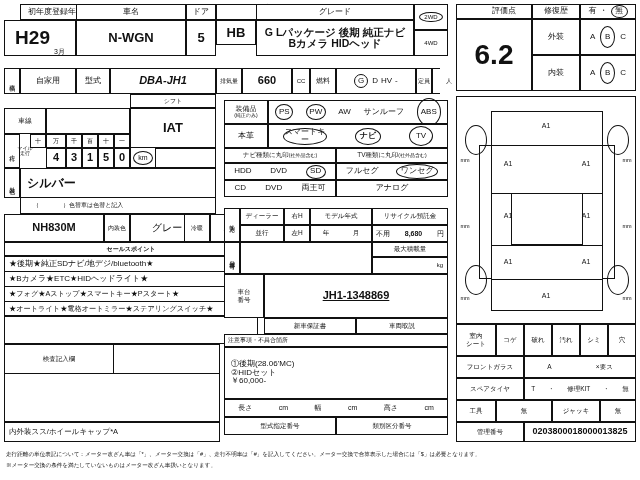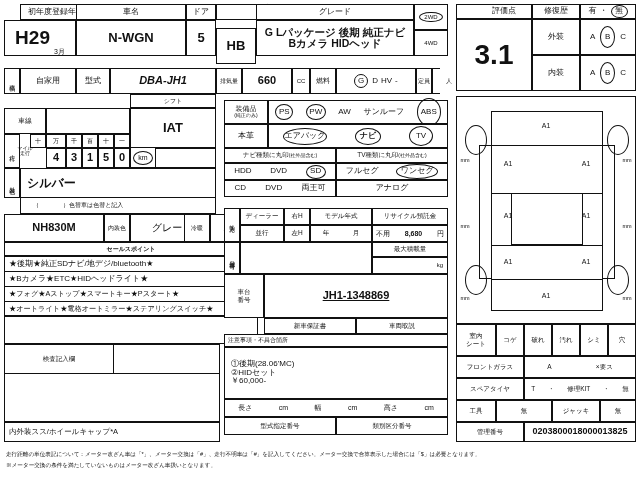--- a/index.html
+++ b/index.html
@@ -38,40 +38,40 @@
   <div class="c lbl" style="left:186px;top:4px;width:30px;height:16px;">ドア</div>
   <div class="c lbl" style="left:216px;top:4px;width:40px;height:16px;padding-left:48px;">形状</div>
   <div class="c lbl" style="left:256px;top:4px;width:158px;height:16px;">グレード</div>
 
   <div class="c" style="left:4px;top:20px;width:72px;height:36px;">
     <span class="big">H29</span>
     <span class="sm" style="margin-left:4px;align-self:flex-end;"><span>3</span><span>月</span></span>
   </div>
   <div class="c mid" style="left:76px;top:20px;width:110px;height:36px;">N-WGN</div>
   <div class="c mid" style="left:186px;top:20px;width:30px;height:36px;">5</div>
-  <div class="c mid" style="left:216px;top:28px;width:40px;height:36px;">HB</div>
+  <div class="c mid" style="left:216px;top:20px;width:40px;height:25px;">HB</div>
   <div class="c" style="left:256px;top:20px;width:158px;height:36px;flex-direction:column;">
     <span class="mid" style="font-size:10.5px;">G Lパッケージ 後期 純正ナビ</span>
     <span class="mid" style="font-size:10.5px;">Bカメラ HIDヘッド</span>
   </div>
   <div class="c xs" style="left:414px;top:4px;width:34px;height:26px;">
     <span class="circle">2WD</span>
   </div>
   <div class="c xs" style="left:414px;top:30px;width:34px;height:26px;">4WD</div>
 
   <div class="c lbl" style="left:456px;top:4px;width:76px;height:15px;padding-left:20px;">評価点</div>
   <div class="c lbl" style="left:532px;top:4px;width:48px;height:15px;">修復歴</div>
   <div class="c" style="left:580px;top:4px;width:56px;height:15px;">
     <span class="lbl">有</span>
     <span class="lbl" style="margin:0 3px;">・</span>
     <span class="lbl ellipse" style="width:17px;height:13px;">無</span>
   </div>
 
   <div class="c" style="left:456px;top:19px;width:76px;height:72px;">
-    <span style="font-size:28px;font-weight:bold;">3.1</span>
+    <span style="font-size:28px;font-weight:bold;">6.2</span>
   </div>
   <div class="c lbl" style="left:532px;top:19px;width:48px;height:36px;">外装</div>
   <div class="c" style="left:580px;top:19px;width:56px;height:36px;">
     <span class="lbl">A</span>
     <span class="lbl ellipse" style="width:15px;height:22px;margin:0 5px;">B</span>
     <span class="lbl">C</span>
   </div>
   <div class="c lbl" style="left:532px;top:55px;width:48px;height:36px;">内装</div>
   <div class="c" style="left:580px;top:55px;width:56px;height:36px;">
     <span class="lbl">A</span>
@@ -149,21 +149,21 @@
     <span class="lbl ellipse" style="width:18px;height:16px;">PS</span>
     <span class="lbl ellipse" style="width:20px;height:16px;">PW</span>
     <span class="lbl">AW</span>
     <span class="lbl">サンルーフ</span>
     <span class="lbl ellipse" style="width:24px;height:28px;">ABS</span>
   </div>
   <div class="c" style="left:224px;top:124px;width:44px;height:24px;">
     <span class="lbl">本革</span>
   </div>
   <div class="c" style="left:268px;top:124px;width:180px;height:24px;justify-content:space-around;">
-    <span class="lbl ellipse" style="width:44px;height:17px;">エアバック</span>
+    <span class="lbl ellipse" style="width:44px;height:17px;">スマートキー</span>
     <span class="lbl ellipse" style="width:26px;height:17px;font-weight:bold;">ナビ</span>
     <span class="lbl ellipse" style="width:24px;height:20px;">TV</span>
   </div>
 
   <div class="c xs" style="left:224px;top:148px;width:112px;height:15px;font-size:6.5px;">
     <span>ナビ種類に丸印</span>
       <span style="font-size:5px;">(社外品含む)</span>
   </div>
   <div class="c xs" style="left:336px;top:148px;width:112px;height:15px;font-size:6.5px;">
     <span>TV種類に丸印</span>

